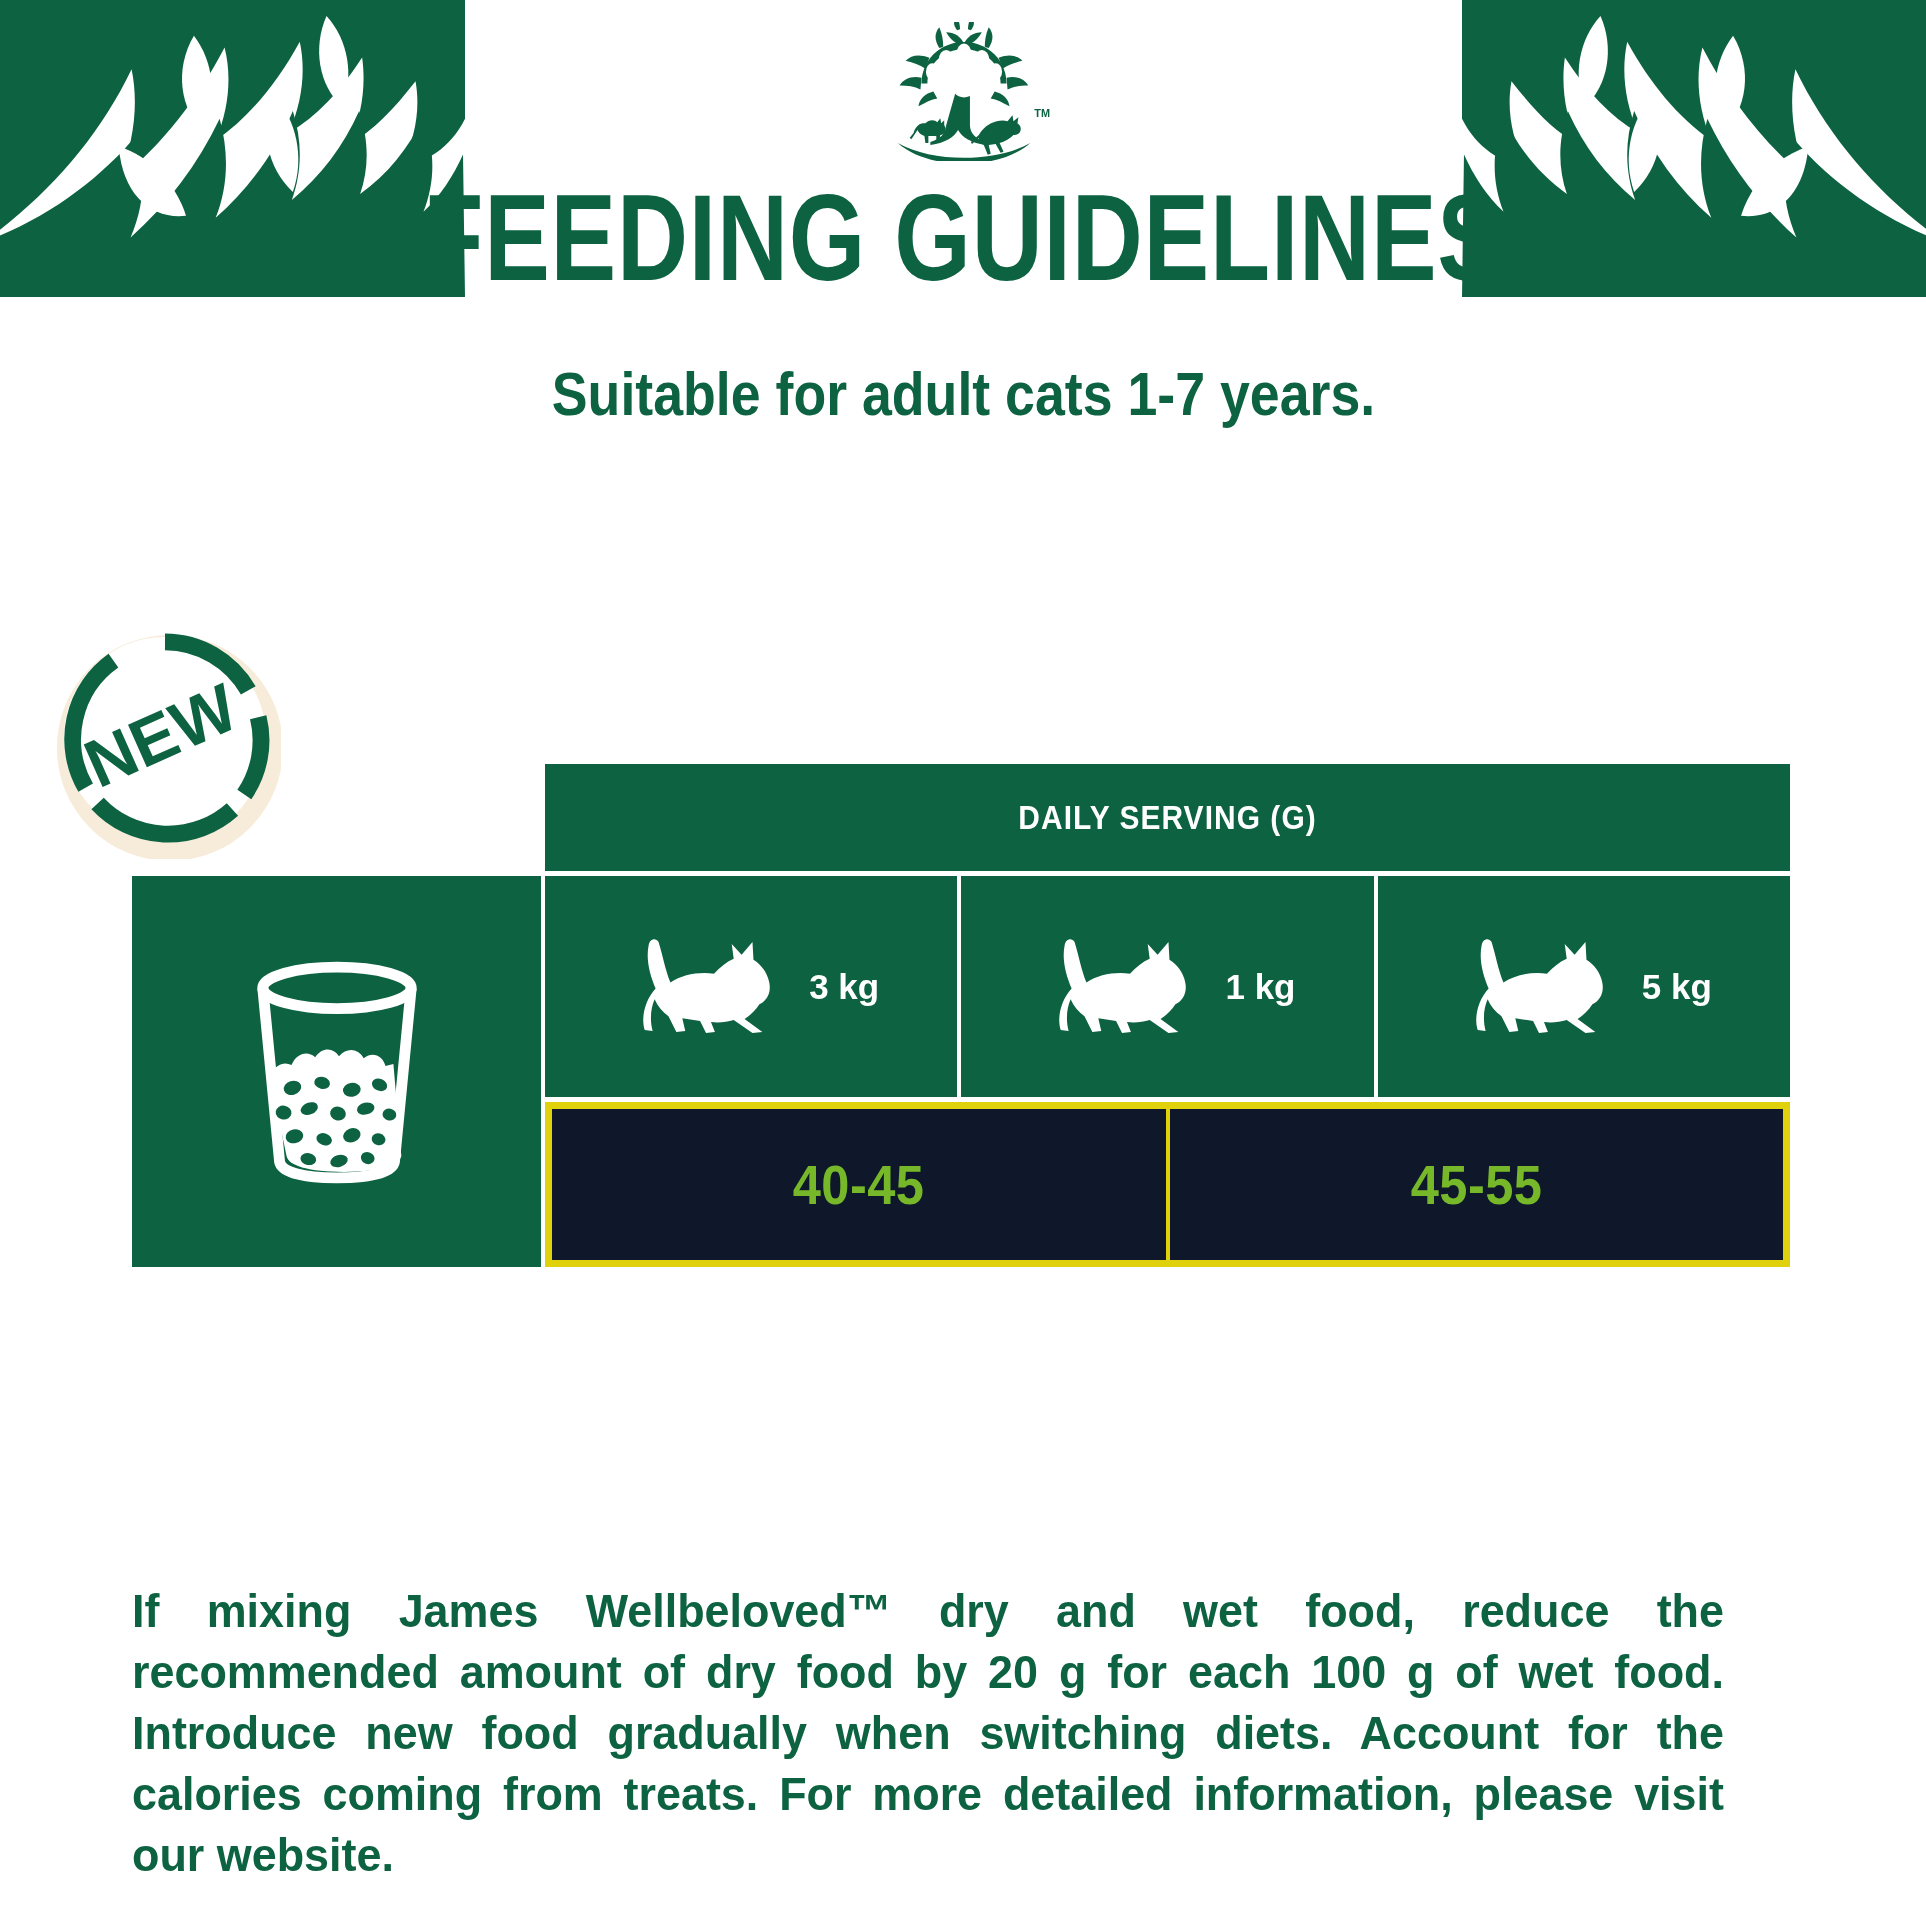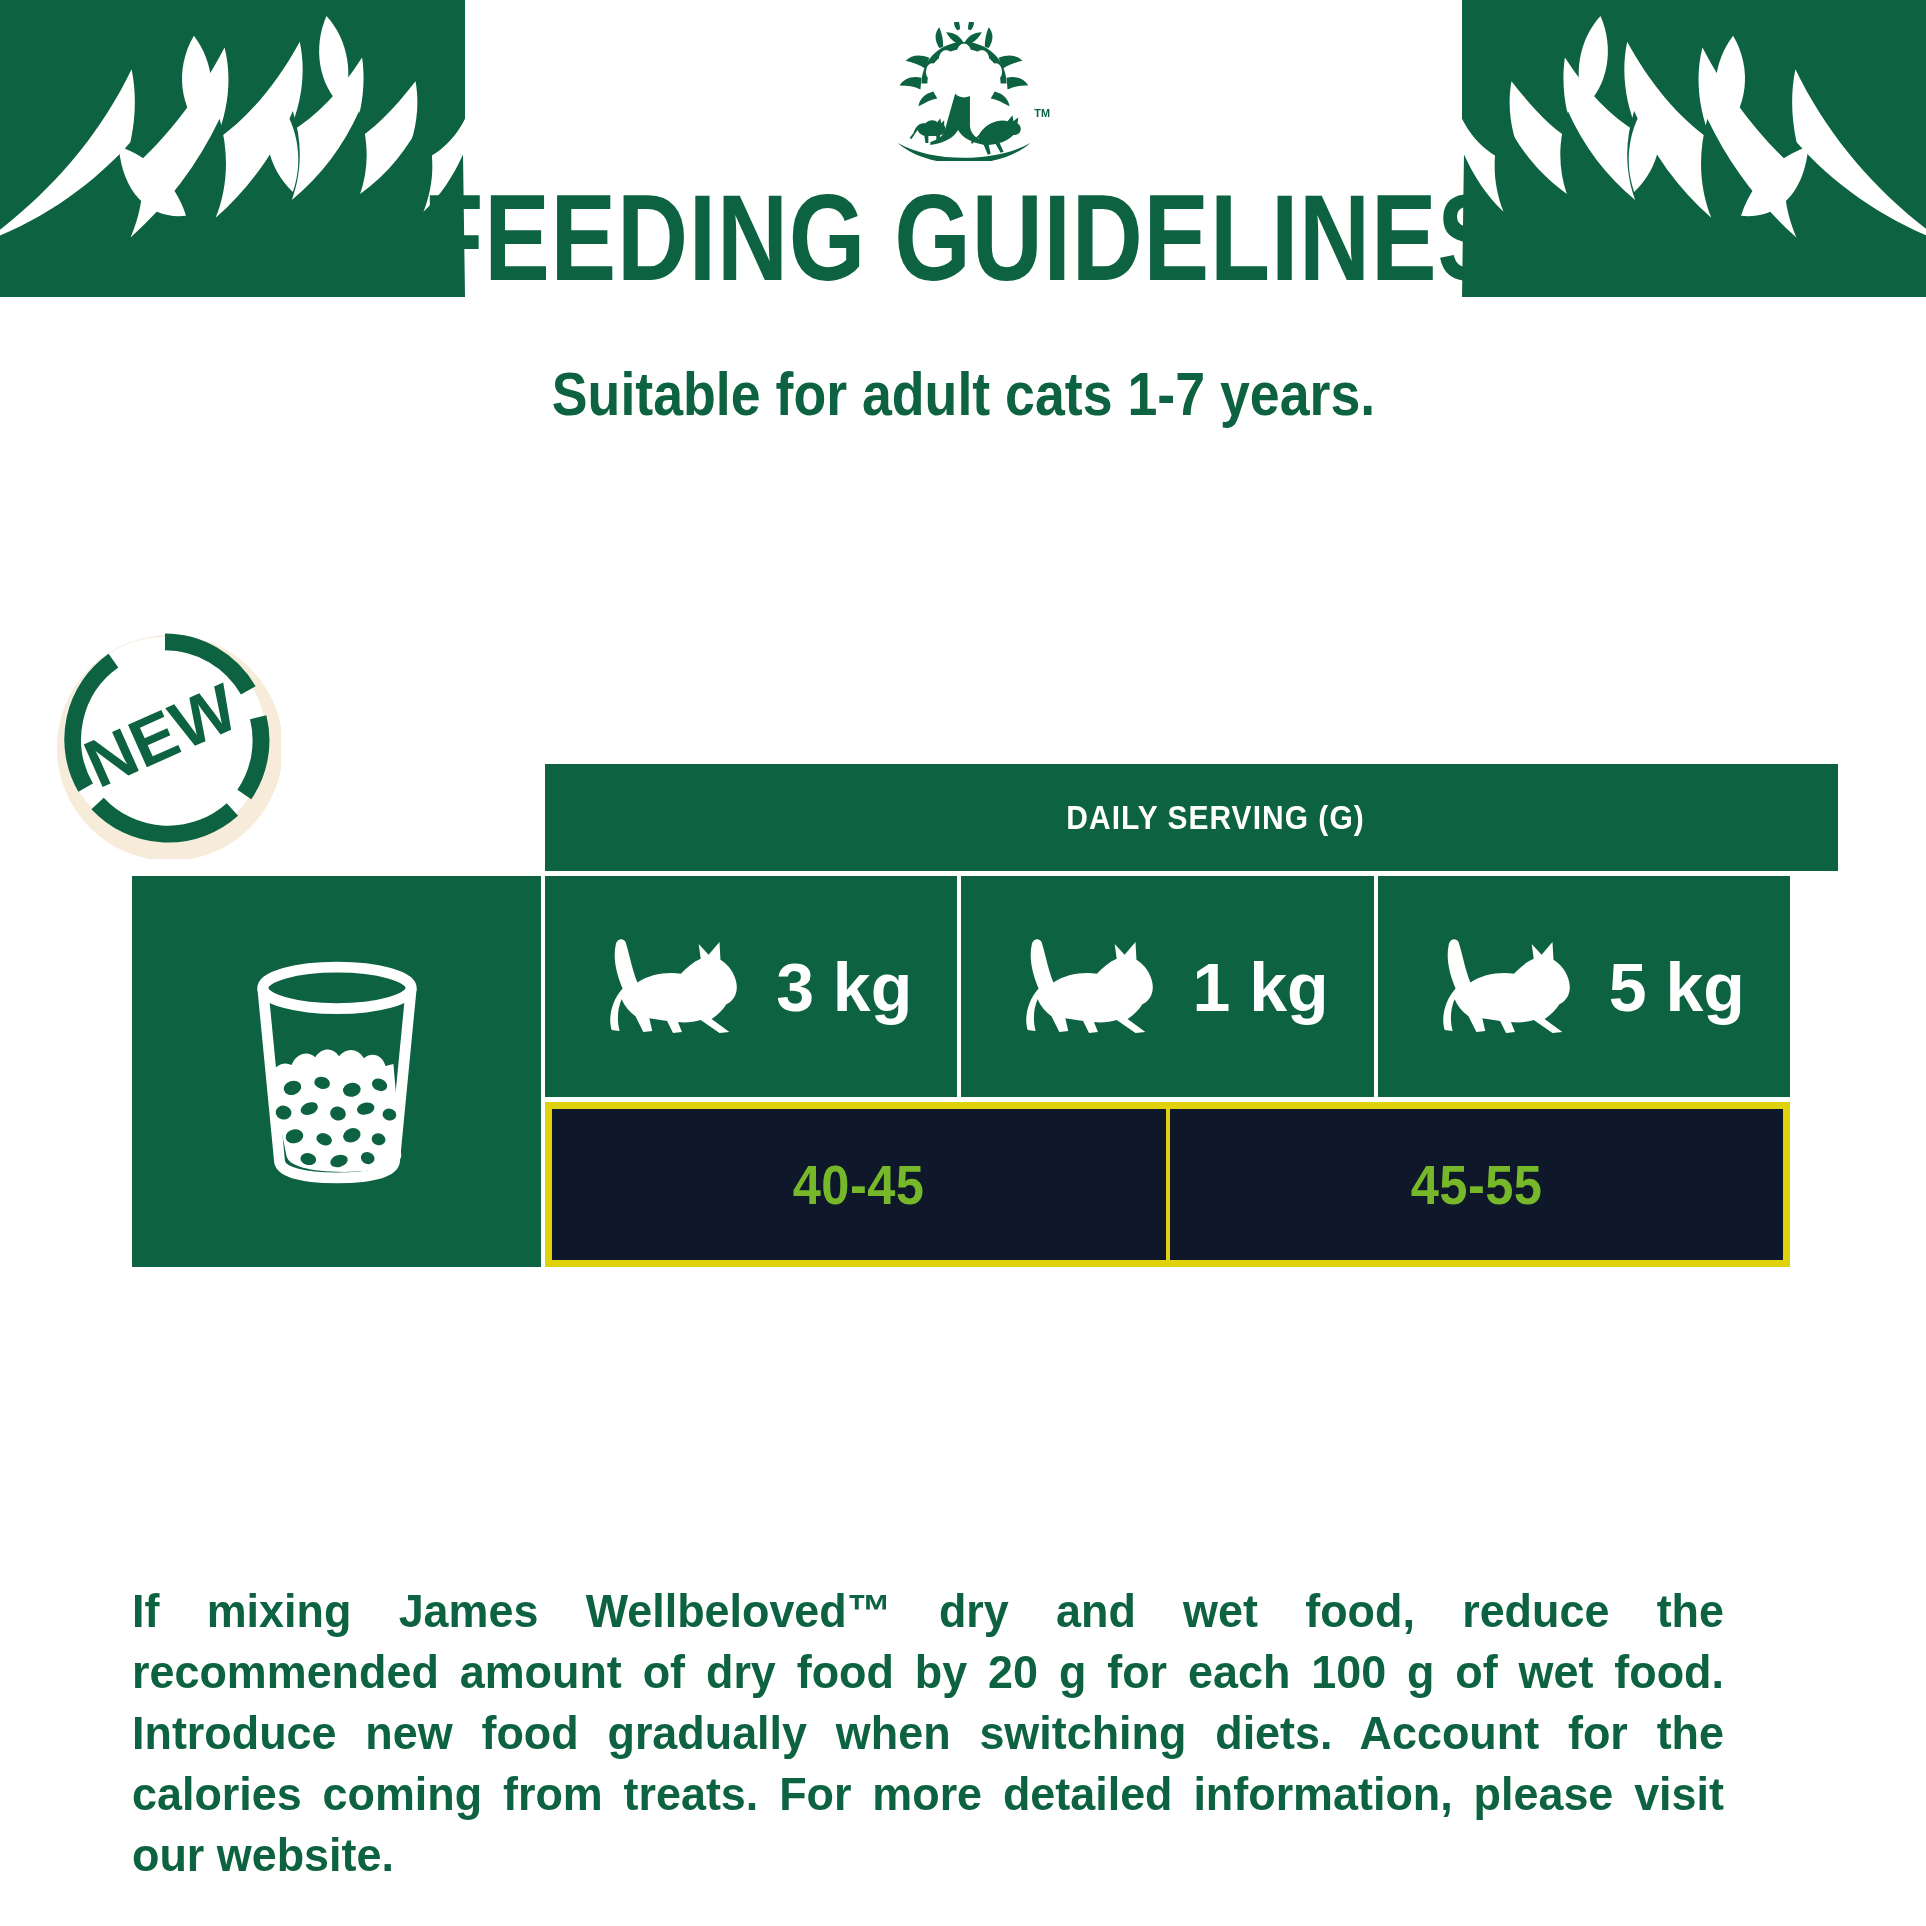--- a/index.html
+++ b/index.html
@@ -102,21 +102,20 @@
   .header-band {
     position: absolute;
     left: 413px;
     top: 0;
     width: 1245px;
     height: 107px;
     background: #0d6341;
     display: flex;
     align-items: center;
     justify-content: center;
-    padding-left: 48px;
   }
   .header-band-label {
     color: #ffffff;
     font-size: 34px;
     font-weight: 700;
     letter-spacing: 1.2px;
     transform: scaleX(0.88);
   }
 
   .weight-row {
@@ -132,21 +131,21 @@
     flex: 1;
     background: #0d6341;
     display: flex;
     align-items: center;
     justify-content: center;
     gap: 16px;
   }
   .weight-cell svg { width: 170px; height: 111px; display:block; }
   .weight-label {
     color: #ffffff;
-    font-size: 68px;
+    font-size: 35px;
     font-weight: 700;
   }
 
   .value-row {
     position: absolute;
     left: 413px;
     top: 338px;
     width: 1245px;
     height: 165px;
     display: flex;

